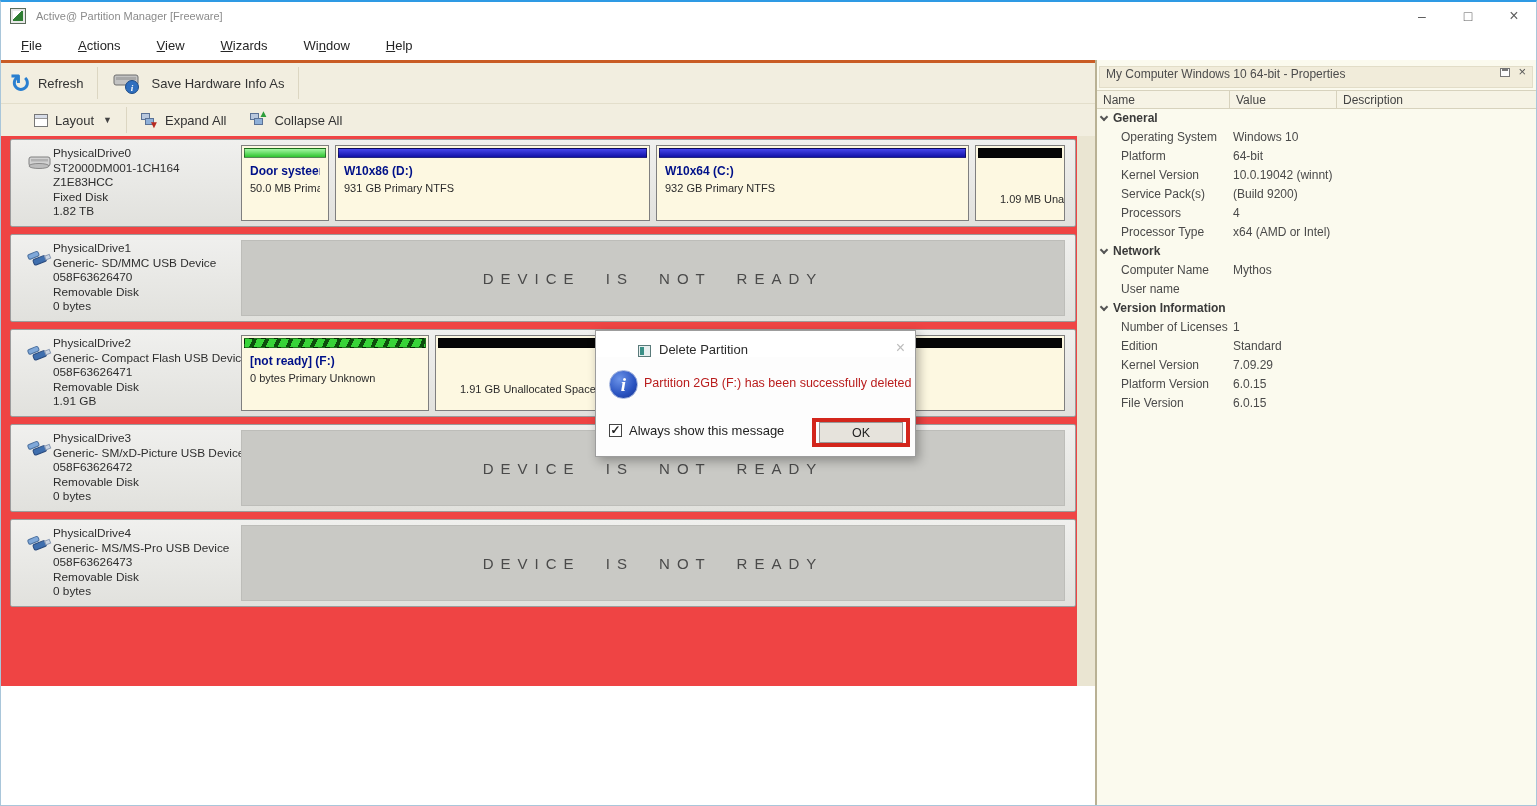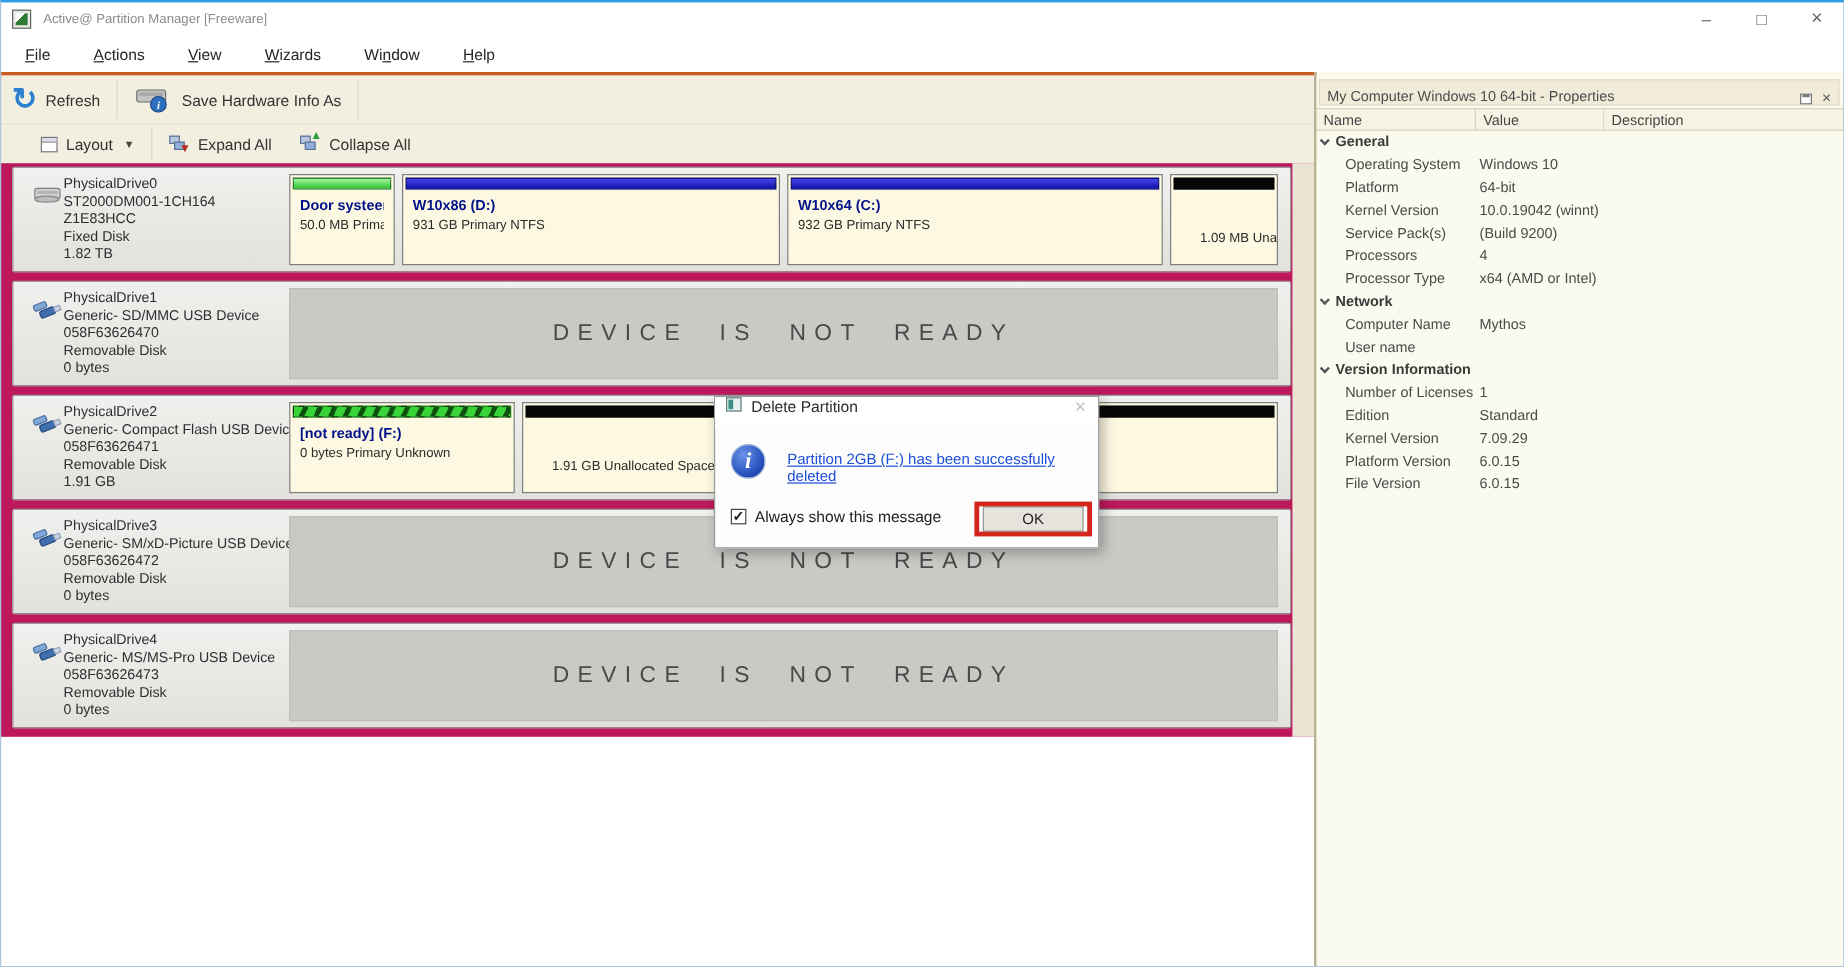--- a/index.html
+++ b/index.html
@@ -48,81 +48,81 @@
   .ico-stack { position:relative; width:17px; height:16px; display:inline-block; }
   .ico-stack .sq1, .ico-stack .sq2 { position:absolute; width:9px; height:7px;
     background:#b9c8de; border:1px solid #5b7296; }
   .ico-stack .sq1 { left:0; top:1px; }
   .ico-stack .sq2 { left:4px; top:6px; background:#8fb0d8; }
   .ico-stack .arr { position:absolute; right:-1px; font-size:10px; line-height:10px; }
   .arr.red { color:#b8291f; bottom:-2px; }
   .arr.green { color:#2e9e3a; top:-3px; }
 
   
-  #left-main { position:absolute; left:0; top:136px; width:1095px; height:478px; background:#be185d; }
+  #left-main { position:absolute; left:0; top:136px; width:1095px; height:550px; background:#ef4444; }
   #gutter { position:absolute; left:1077px; top:0; width:18px; height:100%; background:#eae5d2; }
   #v-divider { position:absolute; left:1095px; top:60px; width:2px; height:746px; background:#b9b194; z-index:5; }
 
   #drive-list { position:absolute; left:10px; top:3px; width:1066px; }
   .drive-row { position:relative; height:88px; margin-bottom:7px;
     background:linear-gradient(180deg,#f0f0ee,#e1e1dd);
     border:1px solid #9c9c9c; border-radius:2px; }
   .drive-icon { position:absolute; left:16px; top:12px; }
   .drive-info { position:absolute; left:42px; top:6px; font-size:11.8px; color:#2e2e2e; line-height:14.6px; }
   .part-area { position:absolute; left:230px; top:5px; height:76px; display:flex; gap:6px; }
   .notready { position:absolute; left:230px; top:5px; width:824px; height:76px;
     background:#c9c9c5; border:1px solid #bdbdb9;
     display:flex; align-items:center; justify-content:center;
-    font-size:19px; color:#4a4a4a; letter-spacing:7px; word-spacing:14px; }
+    font-size:15px; color:#4a4a4a; letter-spacing:7px; word-spacing:14px; }
   .tile { position:relative; background:#fdf8e1; border:1px solid #7f7f7f; overflow:hidden; flex:0 0 auto; height:100%; }
   .tile .bar { height:10px; margin:2px 2px 0 2px; border:1px solid rgba(0,0,0,0.45); }
   .bar.green { background:linear-gradient(180deg,#a4f7a4,#2fc42f); }
   .bar.blue { background:linear-gradient(180deg,#4646ec,#1111a6); }
   .bar.black { background:#060606; }
   .bar.striped { background:repeating-linear-gradient(115deg,#38d438 0 7px,#0d4d0d 7px 11px); }
   .tile-label { font-weight:bold; color:#001189; font-size:12px; margin:6px 8px 0 8px;
     white-space:nowrap; overflow:hidden; }
   .tile-info { color:#2b2b2b; font-size:11px; margin:4px 8px 0 8px; white-space:nowrap; overflow:hidden; }
   .tile.center .tile-info { position:absolute; left:0; top:50%; transform:translateY(-50%);
     margin:16px; padding-left:8px; width:100%; }
 
   
   #right-panel { position:absolute; left:1097px; top:60px; width:440px; height:746px; background:#fbfaee; }
   #prop-header { position:absolute; left:2px; top:6px; width:434px; height:22px; background:#f1ecda;
-    border:1px solid #e2ddc8; display:flex; align-items:flex-end; font-size:12px; color:#4c4c4c; padding:0 6px; }
+    border:1px solid #e2ddc8; display:flex; align-items:flex-start; font-size:12px; color:#4c4c4c; padding:0 6px; }
   #prop-header-icons { margin-left:auto; display:flex; align-items:center; gap:8px; }
   .icon-float { width:10px; height:9px; border:1px solid #777; position:relative; display:inline-block; background:#fdfdfd; }
   .icon-float::before { content:''; position:absolute; left:1px; right:1px; top:0; height:2px; background:#777; }
   .icon-x { font-size:13px; color:#555; line-height:10px; }
   #prop-colheader { position:absolute; left:0; top:30px; width:486px; height:19px; display:flex; }
   .col-cell { background:#f6f3e5; border-right:1px solid #d7d2bd; border-bottom:1px solid #d7d2bd;
     border-top:1px solid #d7d2bd; font-size:12px; color:#444; padding:2px 0 0 6px; }
   .col-name { width:133px; } .col-value { width:107px; } .col-desc { width:200px; }
   #prop-rows { position:absolute; left:0; top:49px; width:464px; }
   .prop-row { position:relative; height:19px; font-size:12px; color:#4a4a4a; }
   .prop-row .pname { position:absolute; left:24px; top:2px; white-space:nowrap; }
   .prop-row .pvalue { position:absolute; left:136px; top:2px; white-space:nowrap; }
   .prop-row.section .pname { left:16px; font-weight:bold; color:#3a3a3a; }
   .chev { position:absolute; left:4px; top:5px; width:6px; height:6px;
     border-left:2px solid #555; border-bottom:2px solid #555; transform:rotate(-45deg); }
 
   
   #dialog { position:absolute; left:595px; top:330px; width:321px; height:127px; background:#fdfdfd;
     border:1px solid #9d9d9d; box-shadow:3px 4px 10px rgba(0,0,0,0.3); z-index:100; }
-  #dlg-titlebar { position:relative; height:26px; background:#ffffff; display:flex; align-items:flex-start; }
+  #dlg-titlebar { position:relative; height:26px; background:#ffffff; display:flex; align-items:flex-end;padding-left:33px; }
   #dlg-icon { width:13px; height:12px; margin-left:9px; border:1px solid #5a7a7a; background:#e8f0f0; position:relative; }
   #dlg-icon::before { content:''; position:absolute; left:1px; top:1px; width:4px; height:8px; background:#3a8f86; }
   #dlg-title { margin-left:8px; font-size:13px; color:#2b2b2b; }
   #dlg-close { margin-left:auto; margin-right:10px; color:#bcbcbc; font-size:16px; }
   #info-icon { position:absolute; left:13px; top:39px; width:29px; height:29px; border-radius:50%;
     background:radial-gradient(circle at 35% 30%,#6b93e8,#2a53c0 60%,#16318f);
     border:1px solid #9eb0dc; color:#ffffff;
     font-family:"Liberation Serif", serif; font-style:italic; font-weight:bold; font-size:19px;
     display:flex; align-items:center; justify-content:center; }
-  #dlg-message { position:absolute; left:60px; top:45px; font-size:12.5px; color:#1d4ed8;text-decoration:underline; }
+  #dlg-message { position:absolute; left:48px; top:45px; font-size:12.5px; color:#b91c1c; }
   #dlg-checkbox { position:absolute; left:13px; top:93px; width:13px; height:13px; background:#ffffff;
     border:1.5px solid #444; display:flex; align-items:center; justify-content:center; }
   #dlg-checkbox .tick { font-size:12px; color:#222; font-weight:bold; line-height:10px; position:relative; top:-1px; }
   #dlg-checkbox-label { position:absolute; left:33px; top:92px; font-size:13px; color:#222; }
   #dlg-ok { position:absolute; left:223px; top:91px; width:84px; height:21px; background:#e6e3dc;
     border:1px solid #989898; font-size:12.5px; color:#222;
     display:flex; align-items:center; justify-content:center; }
   #ok-annotation { position:absolute; left:216px; top:87px; width:98px; height:29px;
     border:4px solid #d3261c; z-index:110; pointer-events:none; }
 </style>

